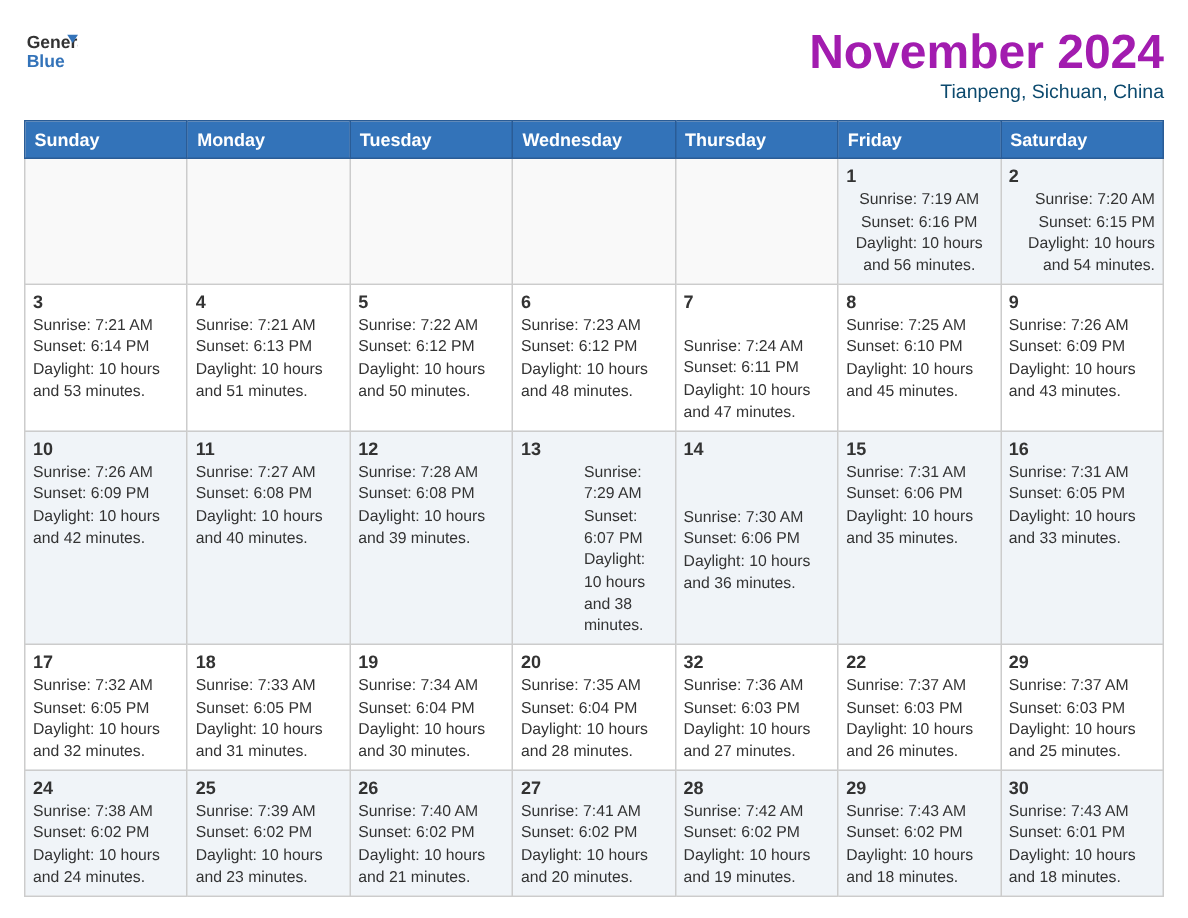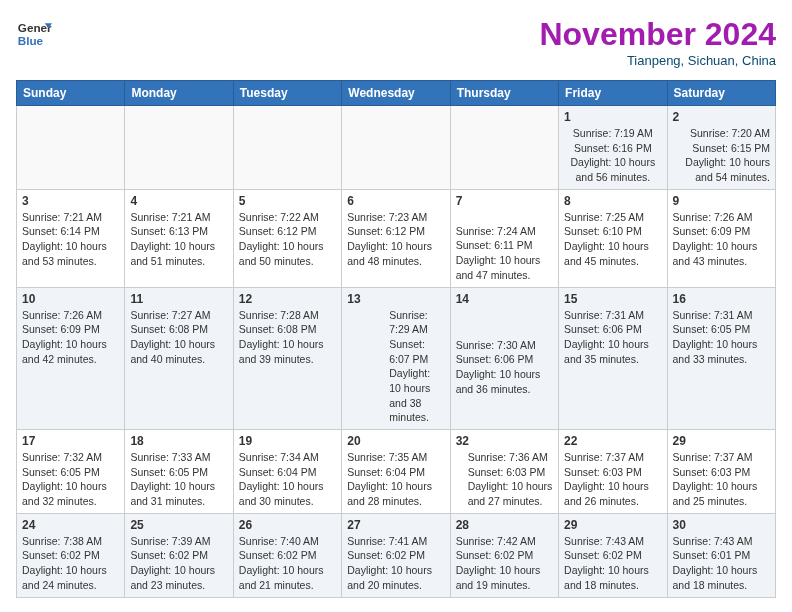--- a/index.html
+++ b/index.html
@@ -238,21 +238,21 @@
 Daylight: 10 hours and 30 minutes.</div>
         </td>
         <td>
           <span class="day-num">20</span>
           <div class="cell-content" style="white-space: pre-line;">Sunrise: 7:35 AM
 Sunset: 6:04 PM
 Daylight: 10 hours and 28 minutes.</div>
         </td>
         <td>
           <span class="day-num">32</span>
-          <div class="cell-content" style="white-space: pre-line; margin-left: 12px;">Sunrise: 7:36 AM
+          <div class="cell-content" style="white-space: pre-line;">Sunrise: 7:36 AM
 Sunset: 6:03 PM
 Daylight: 10 hours and 27 minutes.</div>
         </td>
         <td>
           <span class="day-num">22</span>
           <div class="cell-content" style="white-space: pre-line;">Sunrise: 7:37 AM
 Sunset: 6:03 PM
 Daylight: 10 hours and 26 minutes.</div>
         </td>
         <td>

